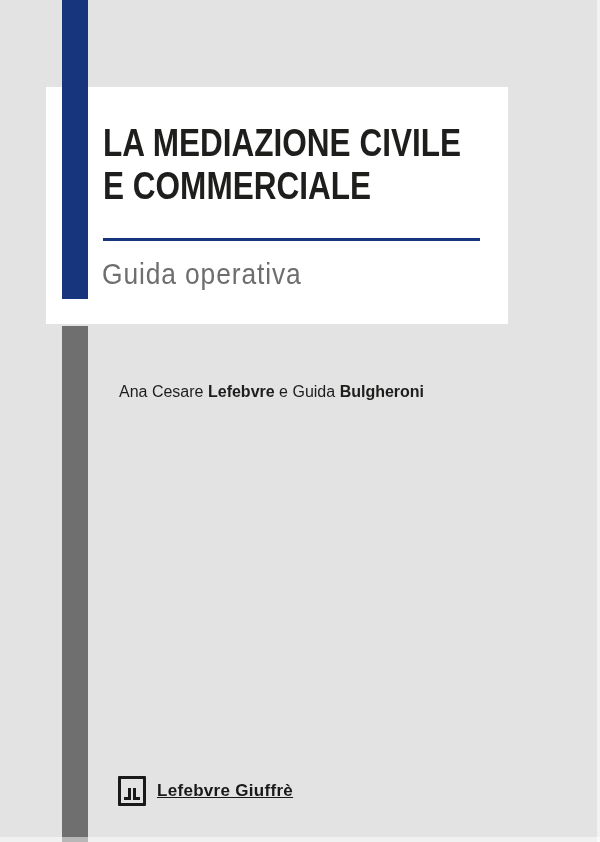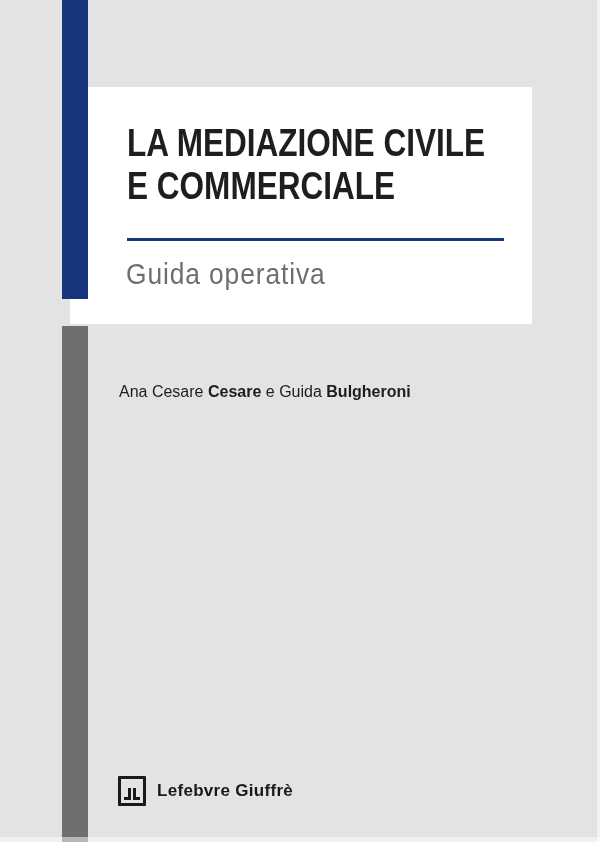--- a/index.html
+++ b/index.html
@@ -9,21 +9,21 @@
     overflow: hidden;
   }
   .page {
     position: relative;
     width: 600px; height: 842px;
     background: var(--background, #e3e3e3);
   }
   
   .card {
     position: absolute;
-    left: 70px; top: 87px;
+    left: 46px; top: 87px;
     width: 462px; height: 237px;
     background: var(--card, #ffffff);
   }
   
   .bar-blue {
     position: absolute;
     left: 62px; top: 0;
     width: 26px; height: 299px;
     background: var(--accent-blue, #17357d);
   }
@@ -72,20 +72,21 @@
     white-space: nowrap;
   }
   .authors b { font-weight: 700; }
   
   .publisher {
     position: absolute;
     left: 118px; top: 776px;
     display: flex; align-items: center;
     gap: 11px;
     color: var(--logo-ink, #191919);
+    text-decoration: underline;
   }
   .logo-box {
     width: 22px; height: 21px;
     border: 3px solid var(--logo-ink, #191919);
     border-radius: 1px;
     display: flex;
     align-items: flex-end;
     justify-content: center;
     gap: 2px;
     padding-bottom: 3px;
@@ -133,21 +134,21 @@
     <div class="rule"></div>
     <div class="subtitle">Guida operativa</div>
   </div>
 
   <div class="bar-blue"></div>
   <div class="bar-gray"></div>
 
   <div class="authors">
     <div>
       <span>Ana Cesare</span>
-      <b>Cesare</b>
+      <b>Lefebvre</b>
       <span>e</span>
       <span>Guida</span>
       <b>Bulgheroni</b>
     </div>
   </div>
 
   <div class="publisher">
     <span class="logo-box">
       <span class="glyph-j"></span>
       <span class="glyph-l"></span>

